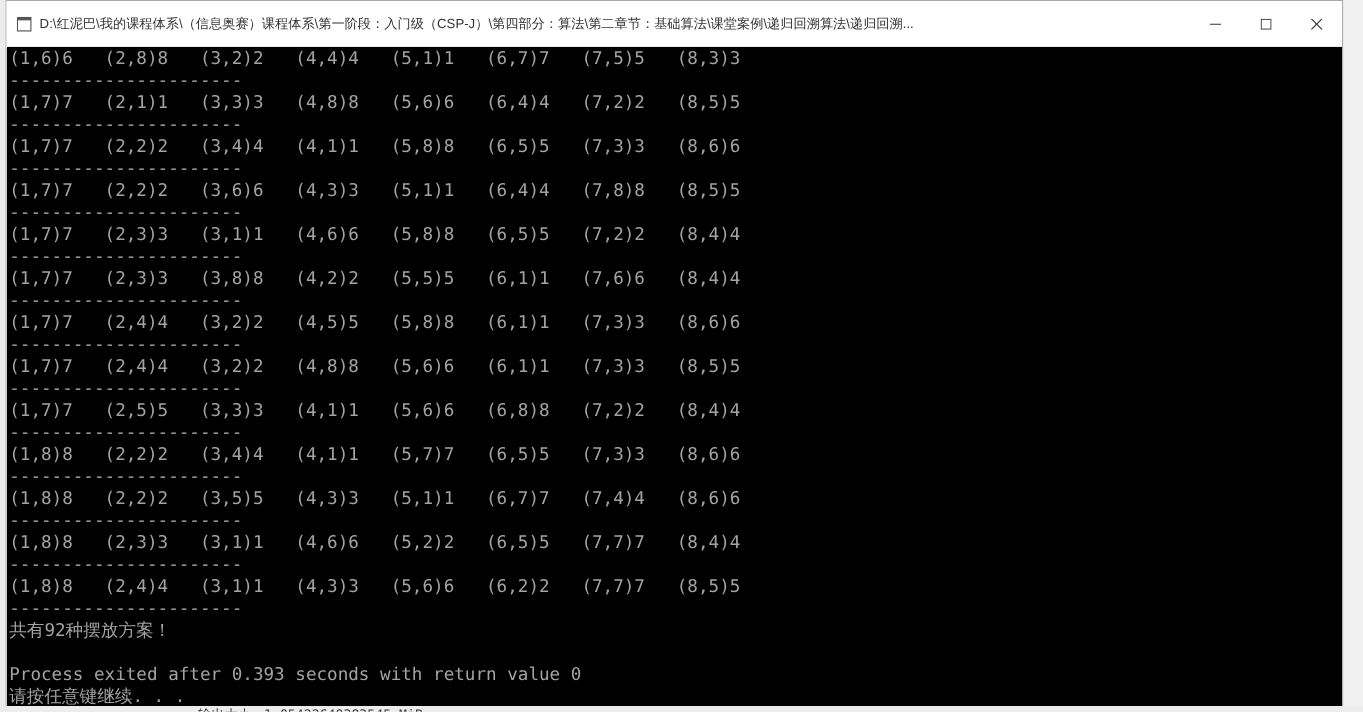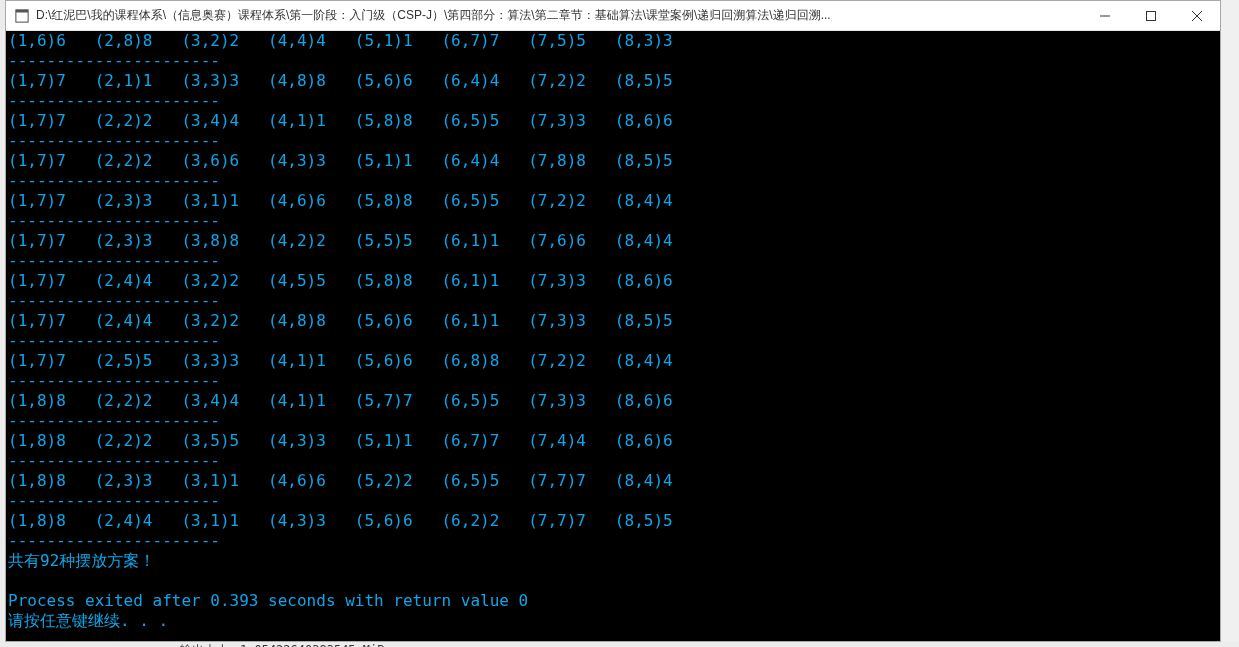--- a/index.html
+++ b/index.html
@@ -20,21 +20,21 @@
       top: 0;
       left: 5px;
       width: 1216px;
       height: 642px;
       background: #fff;
       border: 1px solid #aaa;
       display: flex;
       flex-direction: column;
     }
     .titlebar {
-      height: 30px;
+      height: 42px;
       background: #fff;
       display: flex;
       align-items: center;
       padding: 0 0 0 8px;
       border-bottom: 1px solid #e5e5e5;
       flex-shrink: 0;
     }
     .titlebar-icon {
       width: 16px;
       height: 16px;
@@ -67,21 +67,21 @@
       align-items: center;
       justify-content: center;
       color: #333;
       font-size: 10px;
       font-family: "Segoe MDL2 Assets", sans-serif;
       cursor: pointer;
     }
     .console {
       flex: 1;
       background: #000;
-      color: #0ea5e9;
+      color: #a3a3a3;
       font-family: "NSimSun", "SimSun", "Consolas", monospace;
       font-size: 16px;
       line-height: 20px;
       overflow-y: scroll;
       white-space: pre;
       padding: 0;
       letter-spacing: 0px;
     }
     .console::-webkit-scrollbar {
       width: 17px;

